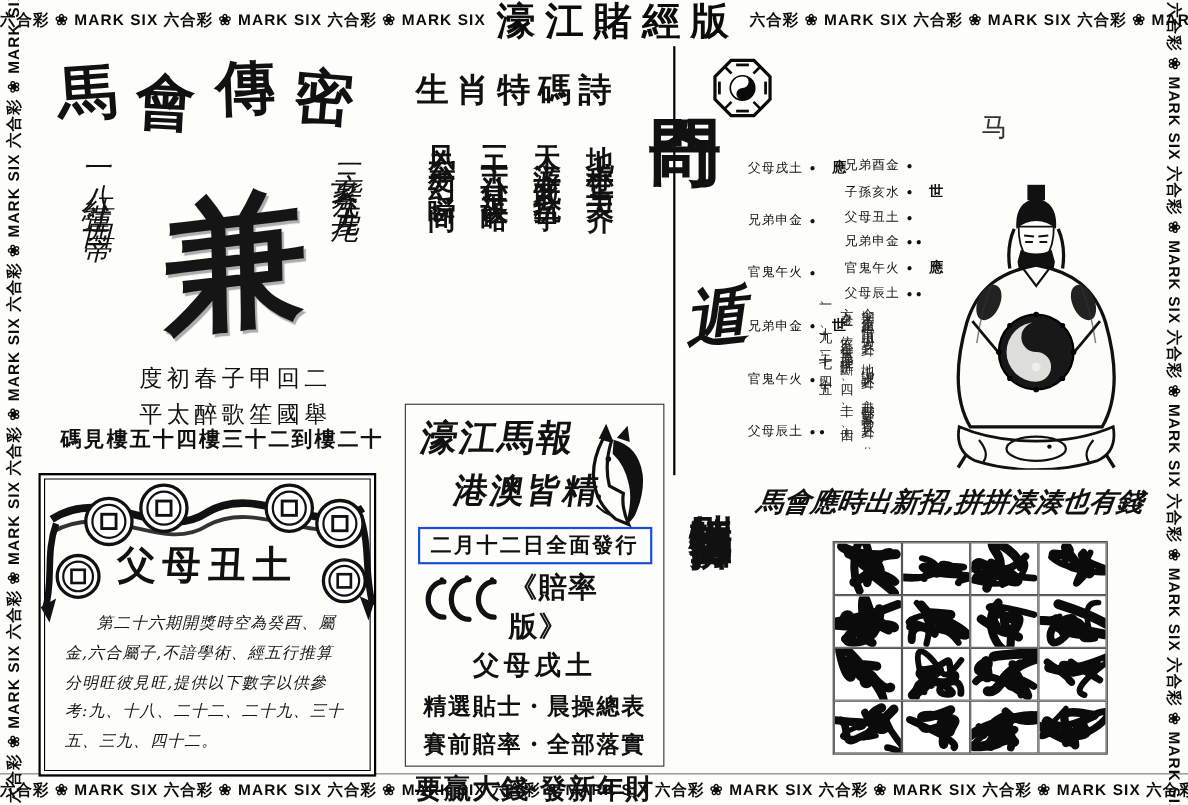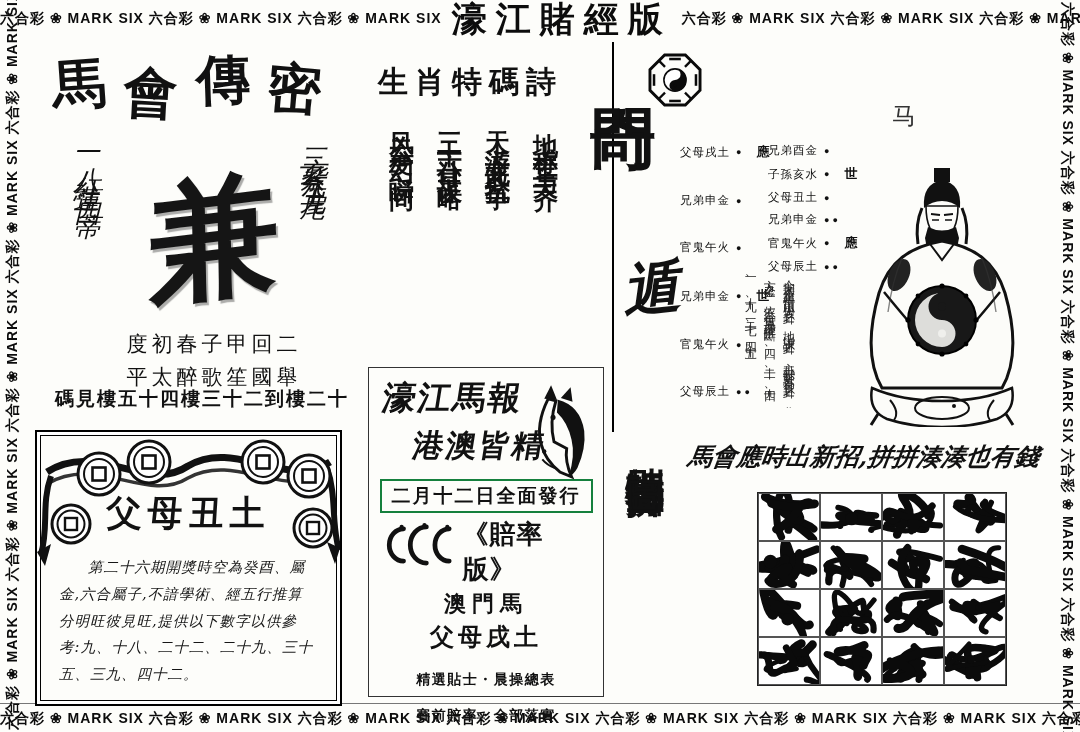--- a/index.html
+++ b/index.html
@@ -61,27 +61,27 @@
                letter-spacing:6px;font-family:"DejaVu Serif",serif;}
   #forum-body{position:absolute;left:22px;top:122px;width:258px;font-size:14.5px;line-height:1.85;
               font-family:"DejaVu Serif",serif;font-style:italic;letter-spacing:1px;color:#161616;text-indent:2em;}
   
   #promo-box{left:368px;top:367px;width:236px;height:330px;border:1px solid #333;box-sizing:border-box;
              display:flex;flex-direction:column;padding:6px 6px 4px 6px;}
   .skew{transform:skewX(-9deg);font-weight:900;white-space:nowrap;}
   #promo-h1{font-size:33px;letter-spacing:2px;margin:2px 0 0 8px;}
   #promo-h2{font-size:31px;letter-spacing:2px;margin:4px 0 0 38px;}
   #horse-head{position:absolute;right:10px;top:14px;}
-  #release-box{margin:12px auto 0 auto;border:2px solid #15803d;font-size:19px;font-weight:900;letter-spacing:2px;
+  #release-box{margin:12px auto 0 auto;border:2px solid #1d4ed8;font-size:19px;font-weight:900;letter-spacing:2px;
                padding:2px 10px;white-space:nowrap;}
   #edition-row{display:flex;margin-top:4px;}
   #edition-label{font-size:26px;font-weight:900;letter-spacing:1px;margin-left:2px;}
   #promo-sub1{font-size:22px;font-weight:900;text-align:center;letter-spacing:6px;margin-top:2px;}
   #promo-sub2{font-size:24px;font-weight:900;text-align:center;letter-spacing:4px;margin-top:2px;}
-  .feature{font-size:14px;font-weight:900;letter-spacing:1.5px;text-align:center;margin-top:18px;white-space:nowrap;}
+  .feature{font-size:21px;font-weight:900;letter-spacing:1.5px;text-align:center;margin-top:7px;white-space:nowrap;}
   #promo-slogan1{font-size:25px;font-weight:900;letter-spacing:1px;text-align:center;margin-top:9px;white-space:nowrap;}
   
   #puzzle-headline{left:618px;top:436px;height:260px;font-size:39px;font-weight:900;letter-spacing:2px;}
   #puzzle-slogan{left:688px;top:440px;width:360px;font-size:24.5px;font-weight:bold;font-family:"DejaVu Serif",serif;
                  font-style:italic;transform:skewX(-8deg);white-space:nowrap;}
   #puzzle-grid{left:757px;top:492px;display:grid;grid-template-columns:repeat(4,62px);grid-template-rows:repeat(4,48px);
                border:1px solid #222;}
   .puzzle-cell{border:1px solid #555;overflow:hidden;background:#fff;}
 </style>
 </head>
@@ -312,21 +312,20 @@
       <svg width="86" height="54" viewBox="0 0 90 56">
         <path d="M30,12 A15,17 0 1 0 30,46" stroke="#111" stroke-width="5" fill="none" stroke-linecap="round"></path>
         <path d="M54,10 A16,18 0 1 0 54,48" stroke="#111" stroke-width="5" fill="none" stroke-linecap="round"></path>
         <path d="M78,12 A15,17 0 1 0 78,46" stroke="#111" stroke-width="5" fill="none" stroke-linecap="round"></path>
         <circle cx="28" cy="10" r="2.2" fill="#111"></circle>
           <circle cx="52" cy="8" r="2.2" fill="#111"></circle>
           <circle cx="76" cy="10" r="2.2" fill="#111"></circle>
       </svg>
       <span id="edition-label">《賠率版》</span>
     </div>
-    <div id="promo-sub1">澳門馬</div>
     <div id="promo-sub2">父母戌土</div>
     <div class="feature">精選貼士・晨操總表</div>
     <div class="feature">賽前賠率・全部落實</div>
     <div id="promo-slogan1">要贏大錢·發新年財</div>
 
   </div>
 
   <div class="abs vtext" id="puzzle-headline">特別號碼生肖拼圖</div>
   <div class="abs" id="puzzle-slogan">馬會應時出新招,拼拼湊湊也有錢</div>
   <div class="abs" id="puzzle-grid">

